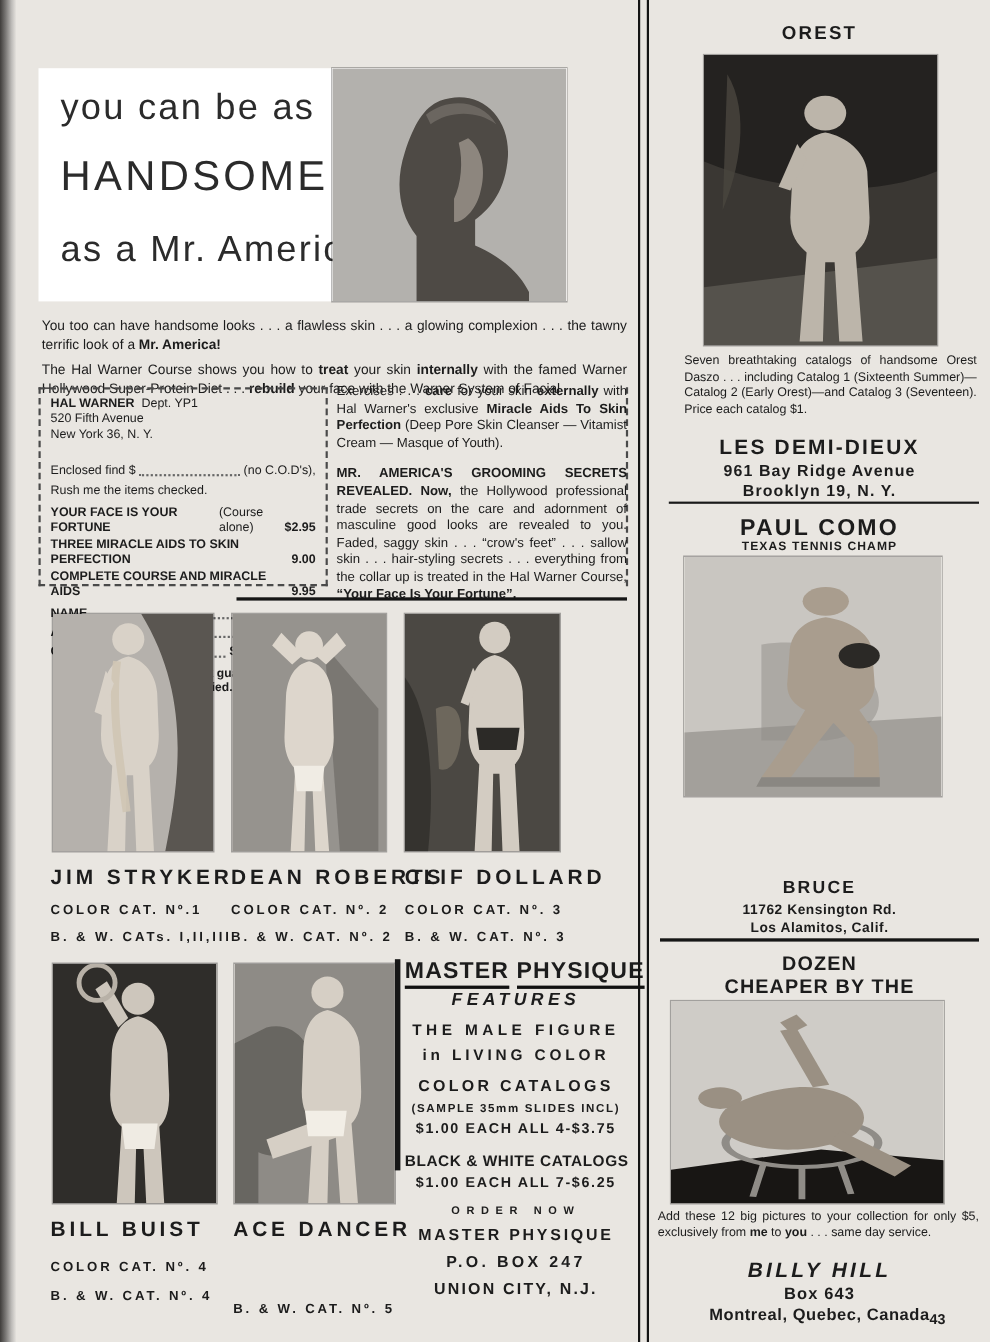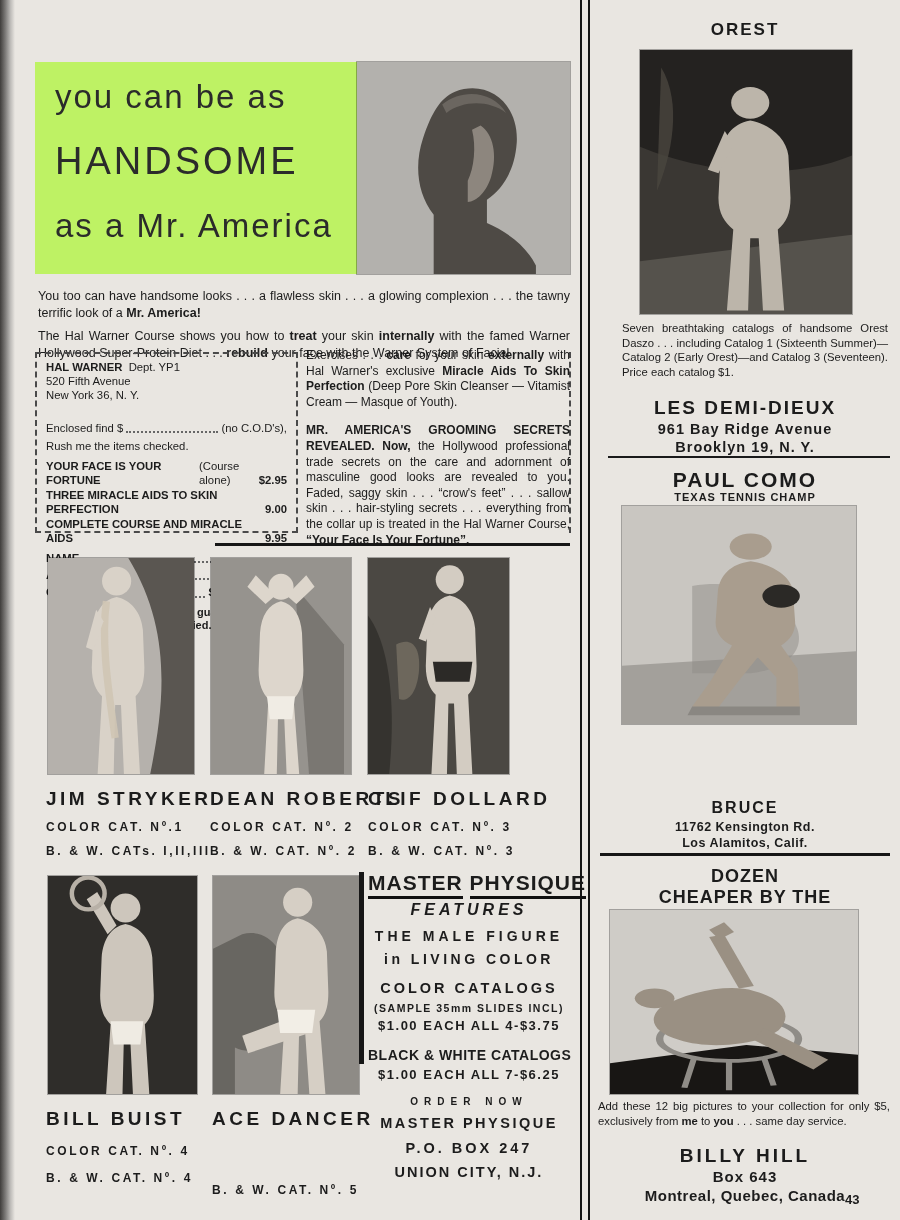--- a/index.html
+++ b/index.html
@@ -6,21 +6,21 @@
   #page{position:relative;width:900px;height:1220px;background:#e9e6e1;overflow:hidden;
         font-family:"Liberation Sans",sans-serif;color:#1c1c1c;}
   .abs{position:absolute;}
   .b{font-weight:bold;}
   .ctr{text-align:center;}
   .jst{text-align:justify;}
   
   #scan-edge{left:0;top:0;width:15px;height:1220px;
      background:linear-gradient(90deg,#3f3d3b 0%,#7b7977 35%,#bdbbb8 70%,#e9e6e1 100%);}
   
-  #banner{left:35px;top:62px;width:535px;height:212px;background:#bef264;}
+  #banner{left:35px;top:62px;width:480px;height:212px;background:#ffffff;}
   #banner .txt{position:absolute;left:20px;top:18px;line-height:1;color:#2b2b2b;}
   #banner .l1{font-size:33px;letter-spacing:2px;}
   #banner .l2{font-size:38px;letter-spacing:3px;margin-top:29px;}
   #banner .l3{font-size:33px;letter-spacing:2px;margin-top:29px;}
   .photo{box-shadow:0 0 0 1px rgba(0,0,0,.3);overflow:hidden;}
   .photo svg{display:block;width:100%;height:100%;}
   
   #intro{left:38px;top:288px;width:532px;font-size:12.5px;line-height:1.32;}
   #intro p{margin:0 0 7px 0;}
   #coupon{left:35px;top:352px;width:263px;height:181px;border:2px dashed #4a4a4a;
@@ -288,19 +288,19 @@
       <ellipse cx="48" cy="105" rx="28" ry="18" fill="none" stroke="#8f8c87" stroke-width="3"></ellipse>
       <path d="M34 120 L30 145 M48 122 L48 147 M62 120 L66 143" stroke="#8f8c87" stroke-width="2.5" fill="none"></path>
       <circle cx="18" cy="72" r="8" fill="#9a9083"></circle>
       <path d="M20 80 C32 66 48 60 58 66 C70 72 74 86 68 98 C60 110 40 114 28 106 C18 100 15 90 20 80 Z" fill="#9a9083"></path>
       <path d="M52 64 L40 22 L46 20 L58 62 Z" fill="#9a9083"></path>
       <path d="M40 16 L46 10 L50 18 L44 24 Z" fill="#9a9083"></path>
       <path d="M62 96 L88 122 L82 130 L58 106 Z" fill="#9a9083"></path>
     </svg>
   </div>
   <div class="abs jst cap" style="left:598px;top:1099px;width:292px;">Add these 12 big pictures to your collection for only $5, exclusively from <b>me</b> to <b>you</b> . . . same day service.</div>
-  <div class="abs sec-title" style="left:600px;top:1145px;width:290px;font-size:19px;letter-spacing:3px;">BILLY HILL</div>
+  <div class="abs sec-title" style="left:600px;top:1145px;width:290px;font-size:19px;letter-spacing:3px;font-style:italic;">BILLY HILL</div>
   <div class="abs sec-title" style="left:600px;top:1168px;width:290px;font-size:15px;letter-spacing:1px;">Box 643</div>
   <div class="abs sec-title" style="left:600px;top:1187px;width:290px;font-size:15px;letter-spacing:.5px;">Montreal, Quebec, Canada</div>
 
   <div id="page-num" class="abs" style="left:845px;top:1192px;width:45px;">43</div>
 
 </div>
 
 </body></html>

